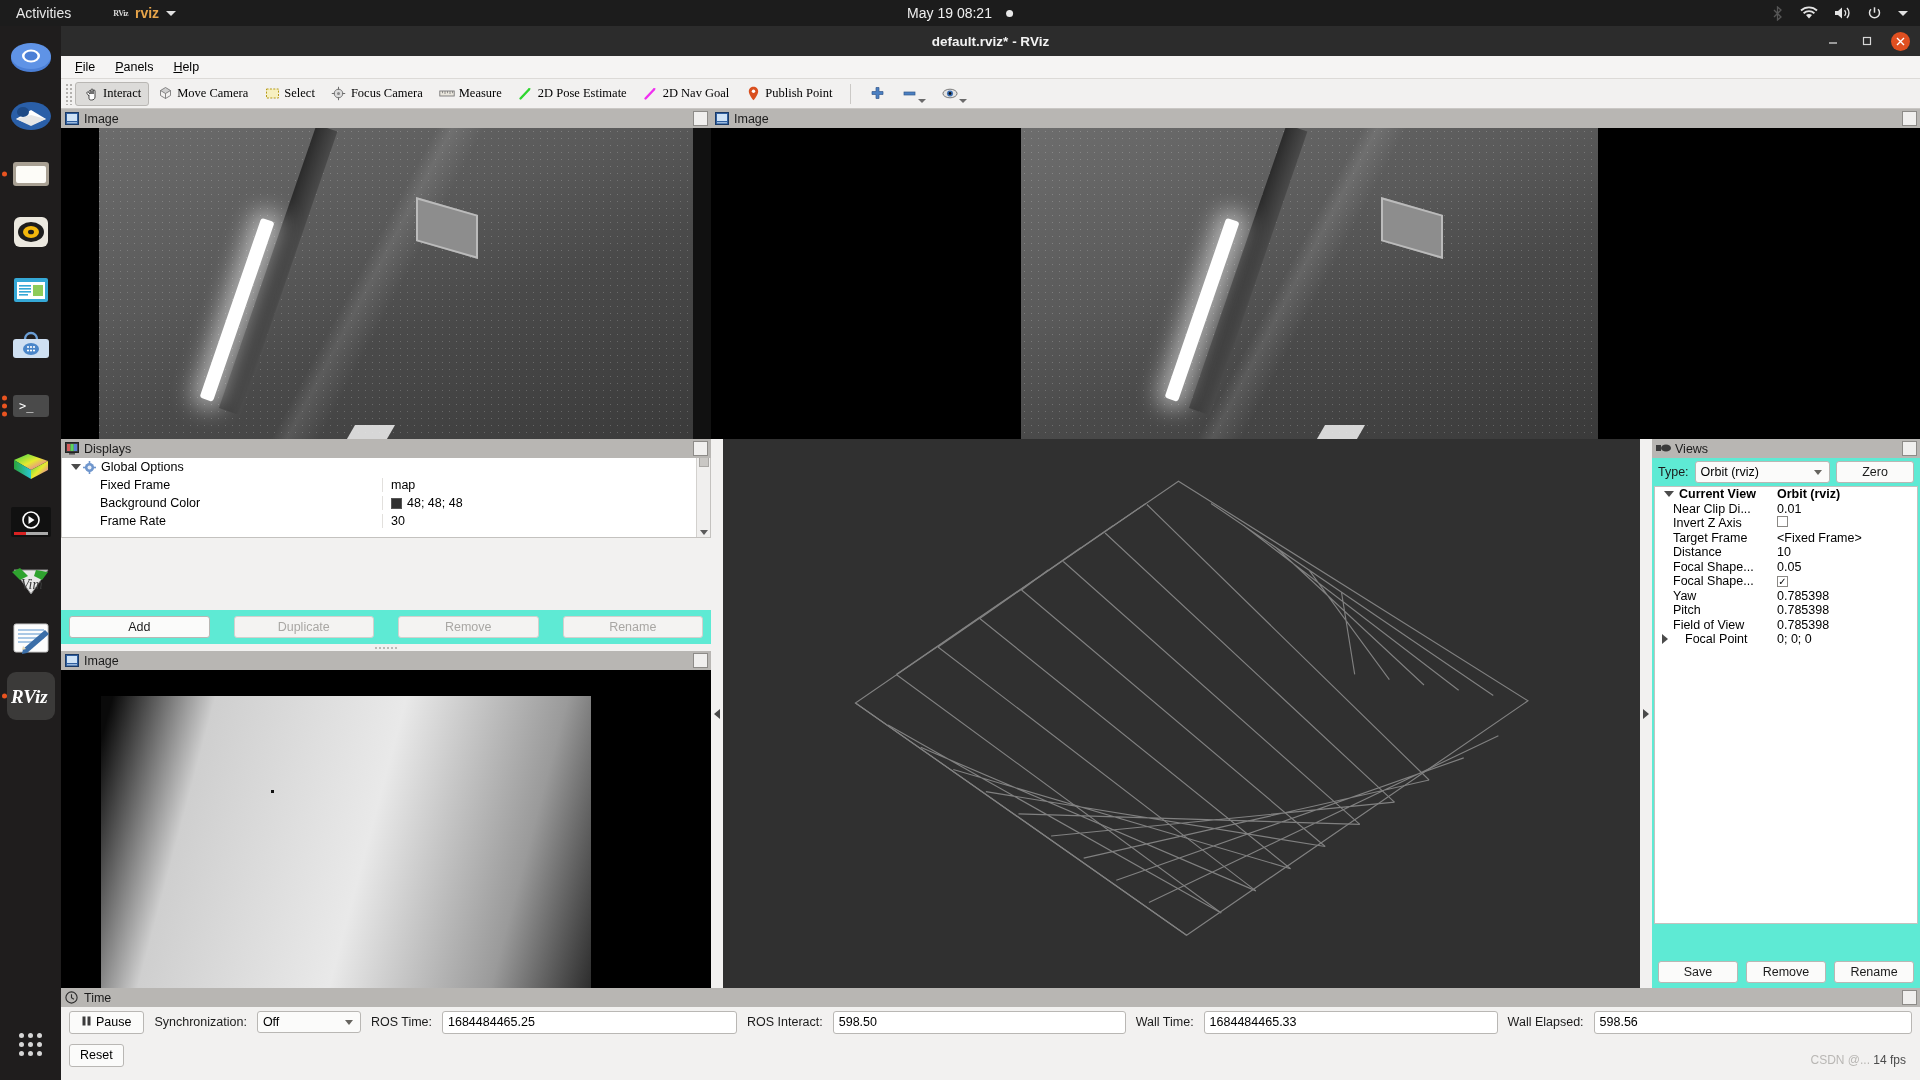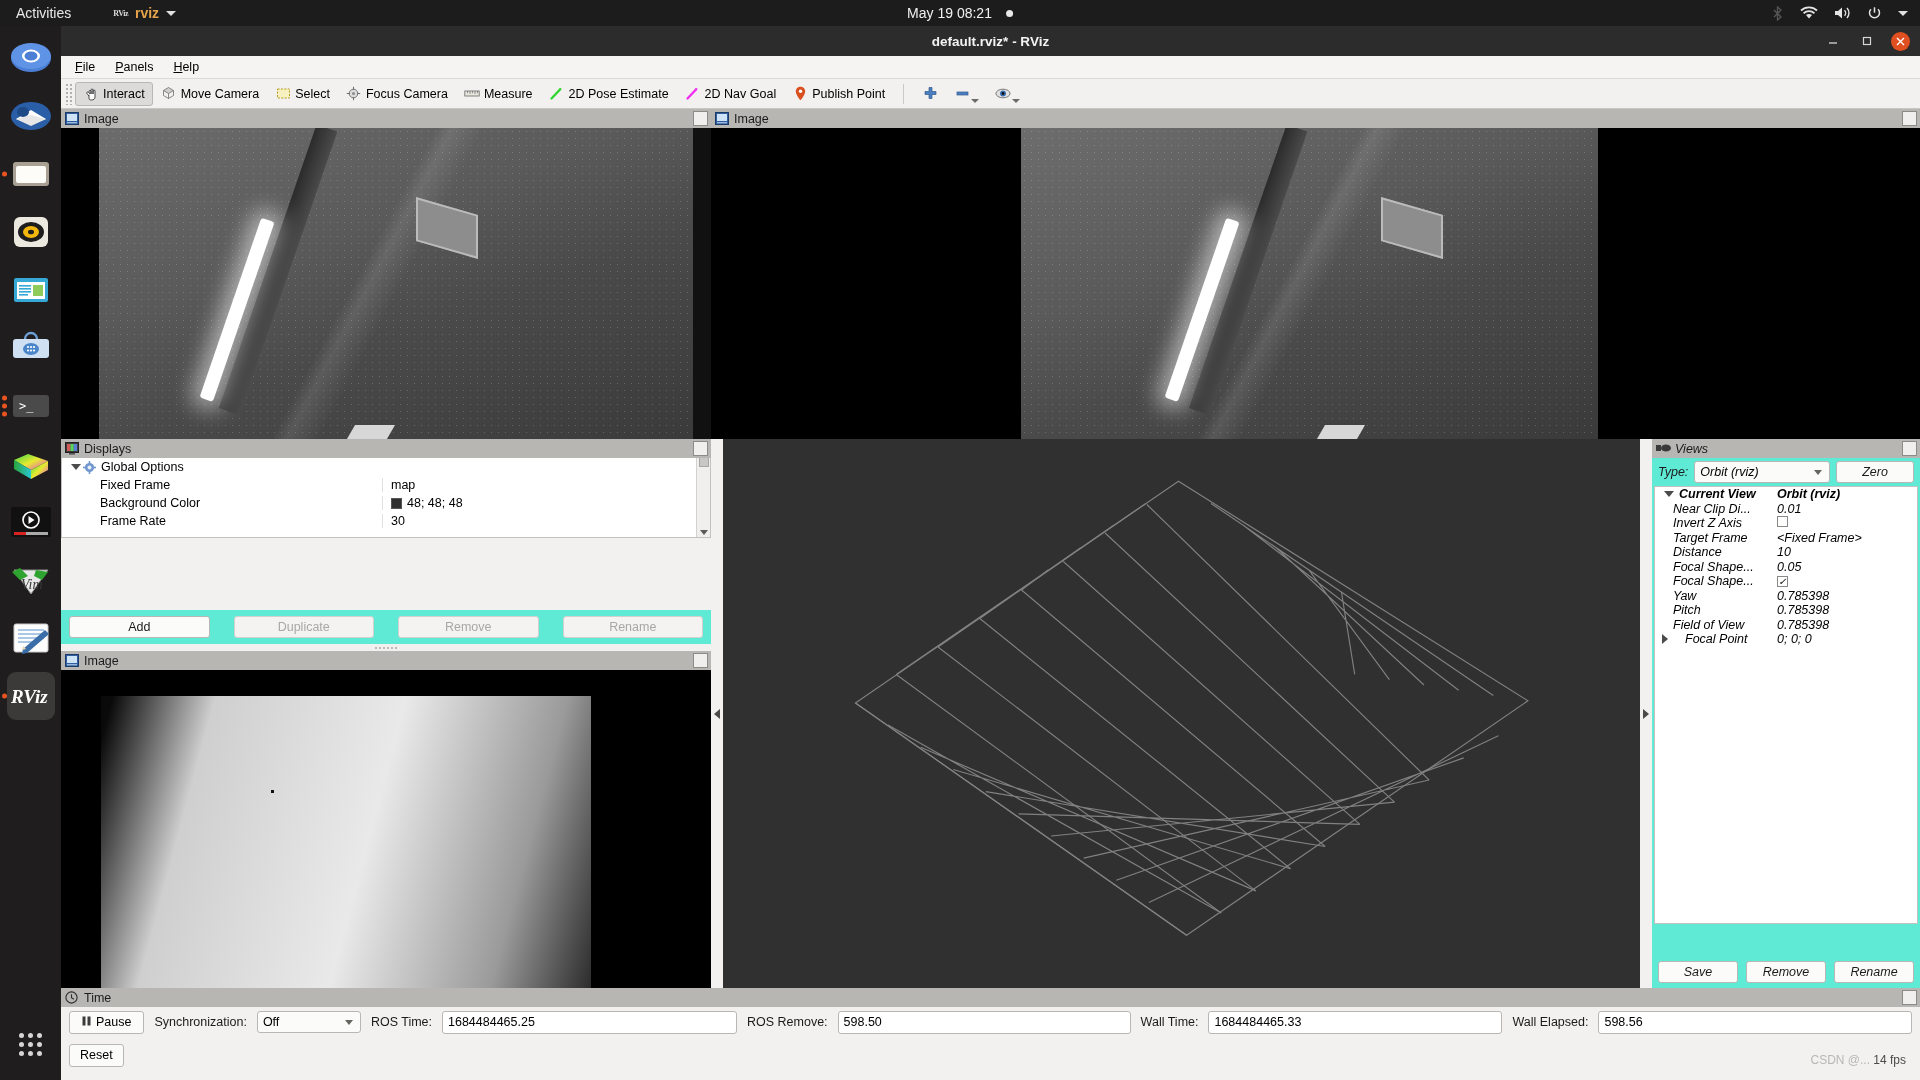--- a/index.html
+++ b/index.html
@@ -75,21 +75,21 @@
   .wbtn.close { width:19px;height:19px;border-radius:50%;background:#e04f20;color:#fff;font-size:11px; }
 
   
   #menubar { height:23px; background:#f5f4f3; display:flex; align-items:center;
              padding-left:14px; gap:20px; font-size:12.5px; border-bottom:1px solid #dcdad7; }
   #menubar span { cursor:default; }
   #menubar u { text-decoration:underline; }
 
   
   #toolbar { height:30px; background:#f2f1f0; display:flex; align-items:center;
-             padding-left:4px; border-bottom:1px solid #c9c7c4; }
+             padding-left:4px; border-bottom:1px solid #c9c7c4;font-family:Liberation Serif, serif; }
   .tb-grip { width:8px; height:22px; margin-right:2px;
              background-image:radial-gradient(#b3b1ae 1px, transparent 1px);
              background-size:4px 4px; }
   .tb-btn { height:24px; display:flex; align-items:center; gap:4px; padding:0 7px;
             font-size:12.5px; border:1px solid transparent; border-radius:3px; }
   .tb-btn.on { background:#dcdbd9; border:1px solid #b9b7b4; }
   .tb-sep { width:1px; height:20px; background:#cbc9c6; margin:0 10px; }
   .tb-icon { width:16px; height:16px; display:flex; align-items:center; justify-content:center; }
   .drop-tri { width:0;height:0;border-left:4px solid transparent;border-right:4px solid transparent;
               border-top:4px solid #6b6b6b; align-self:flex-end; margin-bottom:2px; margin-left:-3px;}
@@ -144,21 +144,21 @@
               background:#f2f1f0; }
   .dotsgrip i { width:2px;height:2px;background:#a9a7a4;display:block;margin:0 1px;border-radius:50%; }
 
   
   #view3d { flex:1; background:#303030; position:relative; overflow:hidden; }
   .vsplit { width:12px; background:#f2f1f0; display:flex; align-items:center; justify-content:center; }
   .vsplit .arr-l { width:0;height:0;border-top:5px solid transparent;border-bottom:5px solid transparent;border-right:6px solid #4a4a4a; }
   .vsplit .arr-r { width:0;height:0;border-top:5px solid transparent;border-bottom:5px solid transparent;border-left:6px solid #4a4a4a; }
 
   
-  #views { width:268px;font-style:italic; }
+  #views { width:268px; }
   .views-type { height:28px; display:flex; align-items:center; gap:6px; padding:3px 6px; }
   .lbl { font-size:12.5px; color:#1b1b1b; }
   .combo {
     height:22px; background:#fbfbfa; border:1px solid #b9b7b4; border-radius:3px;
     display:flex; align-items:center; padding:0 5px; font-size:12.5px; position:relative;
   }
   .combo .tri { position:absolute; right:7px; width:0;height:0;
      border-left:4px solid transparent;border-right:4px solid transparent;border-top:5px solid #66645f;}
   .views-tree { flex:1; background:#fff; border:1px solid #c4c2bf; margin:0 2px; font-size:12.5px; }
   .vrow { height:14.5px; display:flex; align-items:center; }
@@ -822,21 +822,21 @@
 
         <span class="lbl">Synchronization:</span>
         <div class="combo" style="width:104px">
           <span>Off</span>
           <span class="tri"></span>
         </div>
 
         <span class="lbl">ROS Time:</span>
         <div class="field" style="width:295px">1684484465.25</div>
 
-        <span class="lbl">ROS Remove:</span>
+        <span class="lbl">ROS Interact:</span>
         <div class="field" style="width:293px">598.50</div>
 
         <span class="lbl">Wall Time:</span>
         <div class="field" style="width:294px">1684484465.33</div>
 
         <span class="lbl">Wall Elapsed:</span>
         <div class="field" style="flex:1">598.56</div>
       </div>
 
       <div class="time-row" style="position:relative;height:36px">

